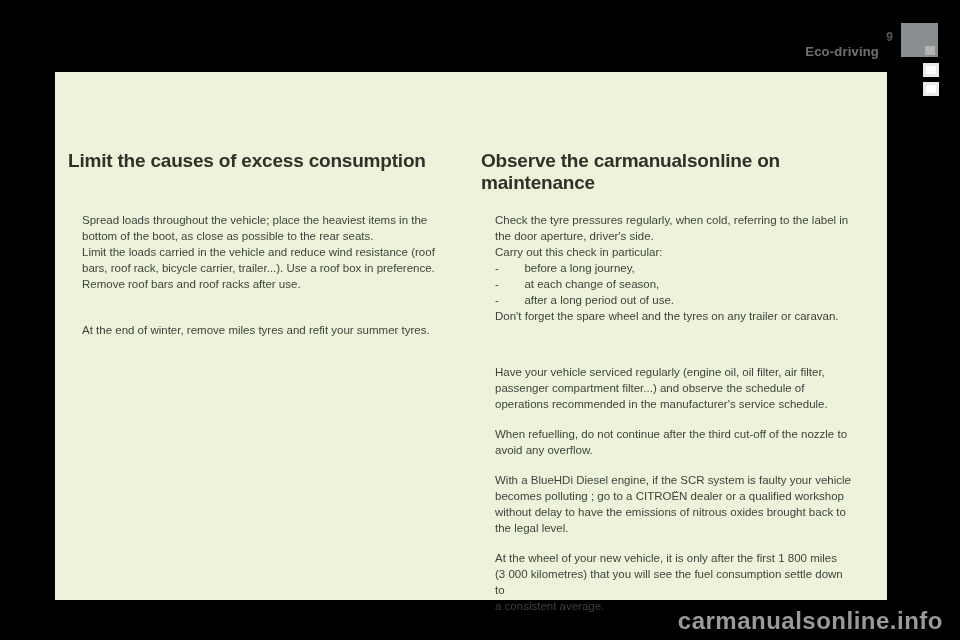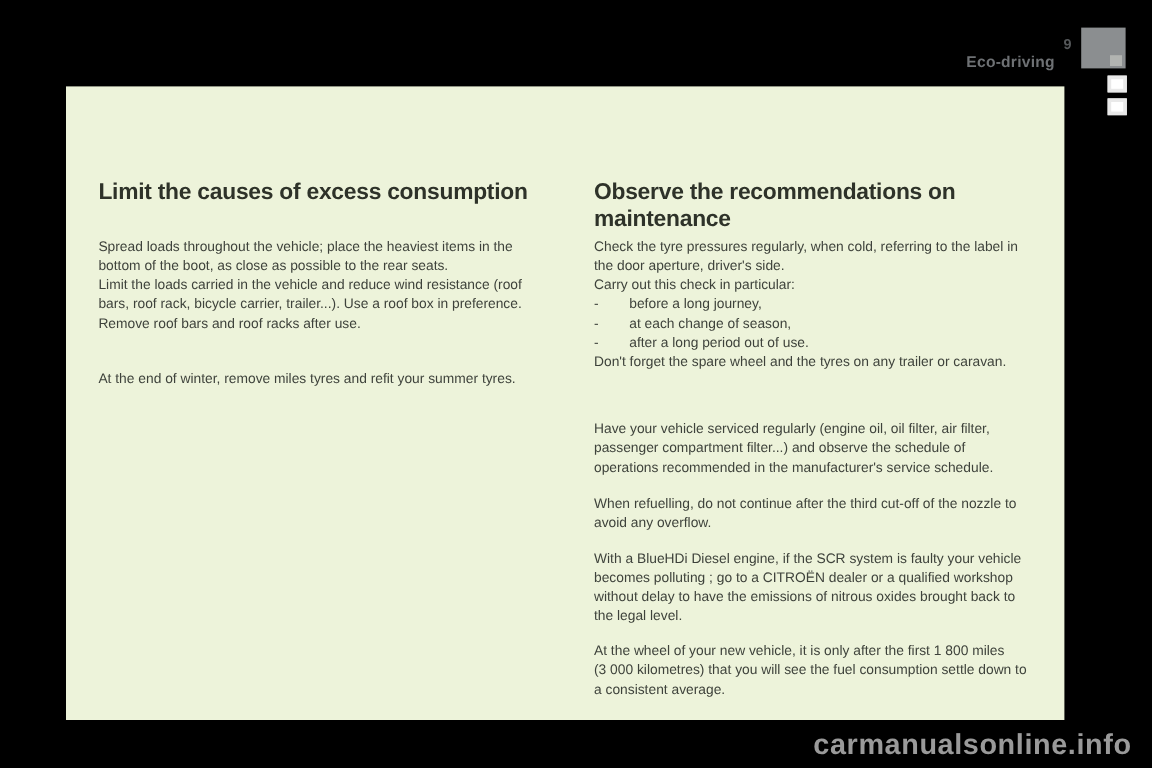--- a/index.html
+++ b/index.html
@@ -51,39 +51,39 @@
   .tab-small.s1 { top: 63px; }
   .tab-small.s2 { top: 82px; }
 
   
   .content-panel {
     position: absolute;
     left: 55px; top: 72px;
     width: 832px; height: 528px;
     background: #edf3da;
     box-sizing: border-box;
-    padding: 78px 0 0 27px;
+    padding: 78px 0 0 13px;
     display: flex;
     align-items: flex-start;
   }
   .col { box-sizing: border-box; }
   .col.left  { width: 406px; margin-right: 7px; }
   .col.right { width: 384px; }
 
   .col h2 {
     margin: 0;
     height: 48px;
     font-size: 19px;
     font-weight: bold;
     line-height: 22px;
     color: #2e3229;
     letter-spacing: -0.2px;
   }
   .col p {
-    margin: 0;
+    margin: 14px;
     font-size: 11.5px;
     line-height: 16px;
     color: #3e423b;
     white-space: pre-wrap;
   }
   .col p.gap-lg-left  { margin-top: 30px; }
   .col p.gap-lg-right { margin-top: 40px; }
   .col p.gap-sm { margin-top: 14px; }
   .col p.gap-sm2 { margin-top: 13px; }
 
@@ -114,21 +114,21 @@
   <div class="col left">
     <h2>Limit the causes of excess consumption</h2>
     <p>Spread loads throughout the vehicle; place the heaviest items in the
 bottom of the boot, as close as possible to the rear seats.
 Limit the loads carried in the vehicle and reduce wind resistance (roof
 bars, roof rack, bicycle carrier, trailer...). Use a roof box in preference.
 Remove roof bars and roof racks after use.</p>
     <p class="gap-lg-left">At the end of winter, remove miles tyres and refit your summer tyres.</p>
   </div>
   <div class="col right">
-    <h2>Observe the recommendations on maintenance</h2>
+    <h2>Observe the carmanualsonline on maintenance</h2>
     <p>Check the tyre pressures regularly, when cold, referring to the label in
 the door aperture, driver's side.
 Carry out this check in particular:
 -        before a long journey,
 -        at each change of season,
 -        after a long period out of use.
 Don't forget the spare wheel and the tyres on any trailer or caravan.</p>
     <p class="gap-lg-right">Have your vehicle serviced regularly (engine oil, oil filter, air filter,
 passenger compartment filter...) and observe the schedule of
 operations recommended in the manufacturer's service schedule.</p>

